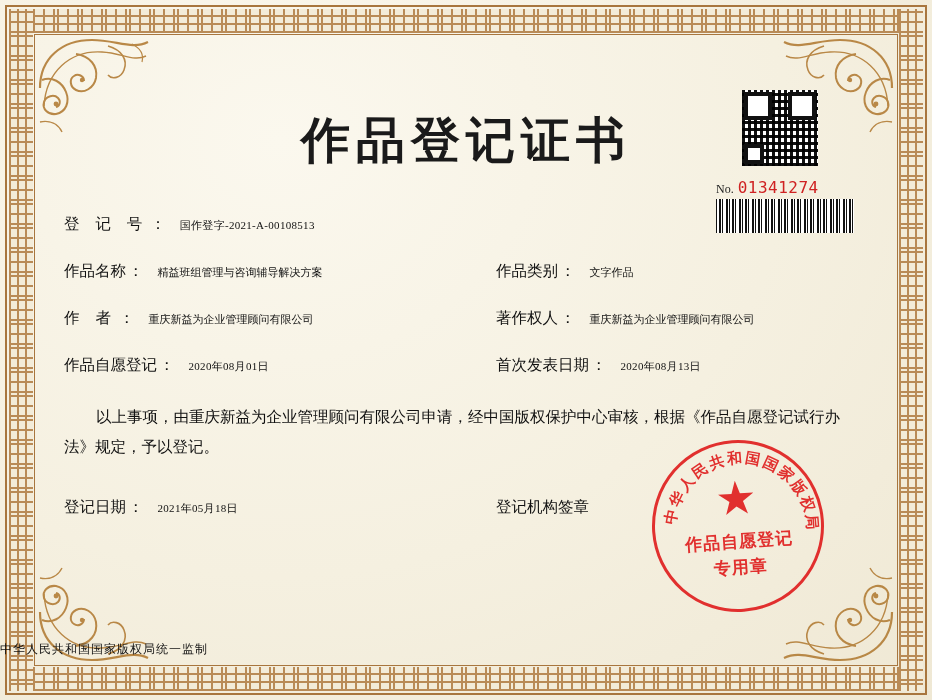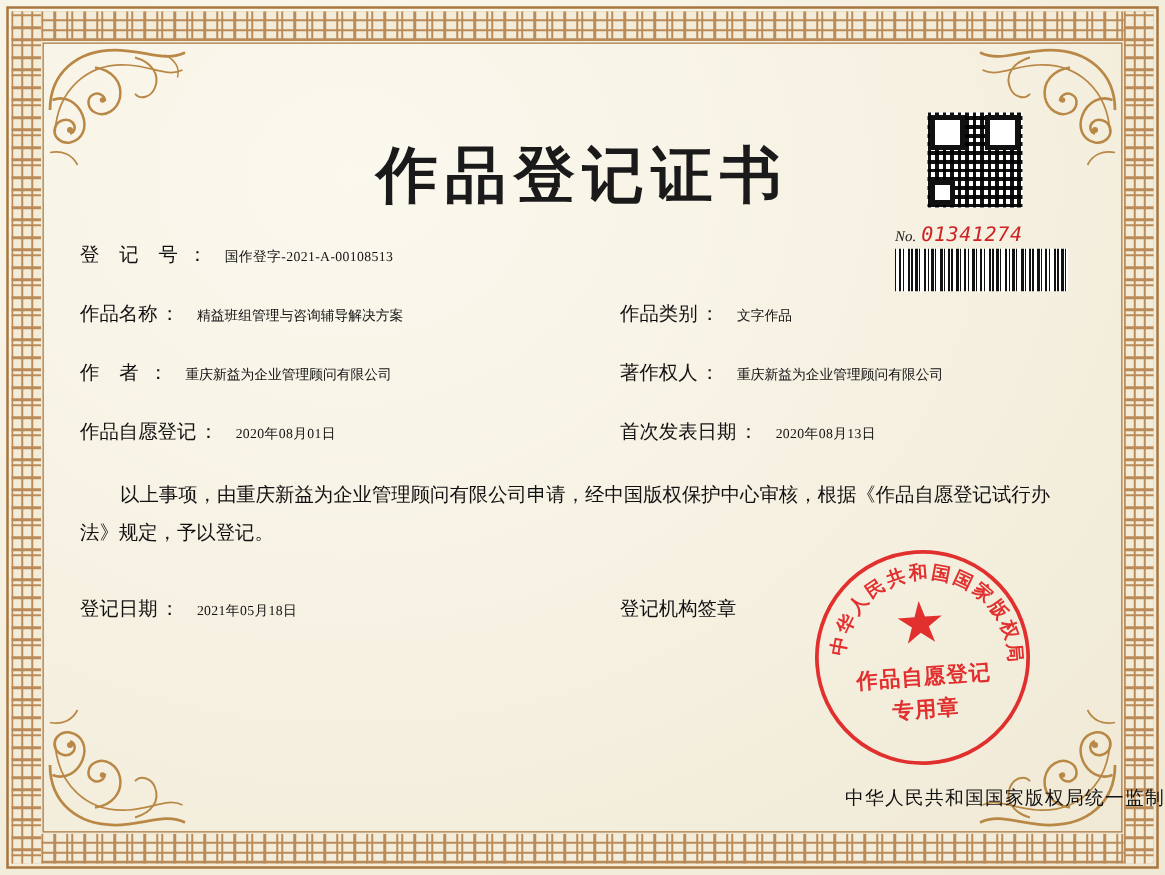--- a/index.html
+++ b/index.html
@@ -134,41 +134,40 @@
     position: absolute; left: 2px; bottom: 2px;
     width: 20px; height: 20px; border: 4px solid #111; background: #fff;
   }
   .no-line {
     margin: 12px 0 2px 0;
     font-size: 12px;
     color: #222;
     display: flex;
     align-items: baseline;
     gap: 4px;
-    font-style: italic;
   }
   .no-label { font-family: "Liberation Serif", serif; }
   .no-value {
     color: #cf2222;
     font-family: "DejaVu Sans Mono", monospace;
     font-size: 16px;
     letter-spacing: .5px;
   }
   .barcode {
     width: 138px; height: 34px;
     background-color: #fff;
     background-image: repeating-linear-gradient(90deg,
       #111 0 1px, #fff 1px 3px,
       #111 3px 5px, #fff 5px 6px,
       #111 6px 7px, #fff 7px 10px,
       #111 10px 12px, #fff 12px 13px);
   }
 
   
-  .fields { margin-top: 20px; }
+  .fields { margin-top: 40px; }
   .row {
     display: flex;
     align-items: baseline;
     margin-bottom: 26px;
   }
   .cell { display: flex; align-items: baseline; }
   .cell-left  { width: 432px; }
   .label {
     font-size: 15.5px;
     color: #111;
@@ -196,23 +195,23 @@
   .row-sign {
     display: flex;
     align-items: baseline;
     margin-top: 35px;
   }
   .row-sign .cell-left { width: 432px; }
 
   .footer {
     position: absolute;
     left: 0; right: 0;
-    bottom: 52px;
-    text-align: right;
-    font-size: 15px;
+    bottom: 42px;
+    text-align: left;
+    font-size: 12px;
     color: #111;
     letter-spacing: 1px;
   }
 
   
   .seal {
     position: absolute;
     right: 108px;
     bottom: 88px;
     width: 172px; height: 172px;

